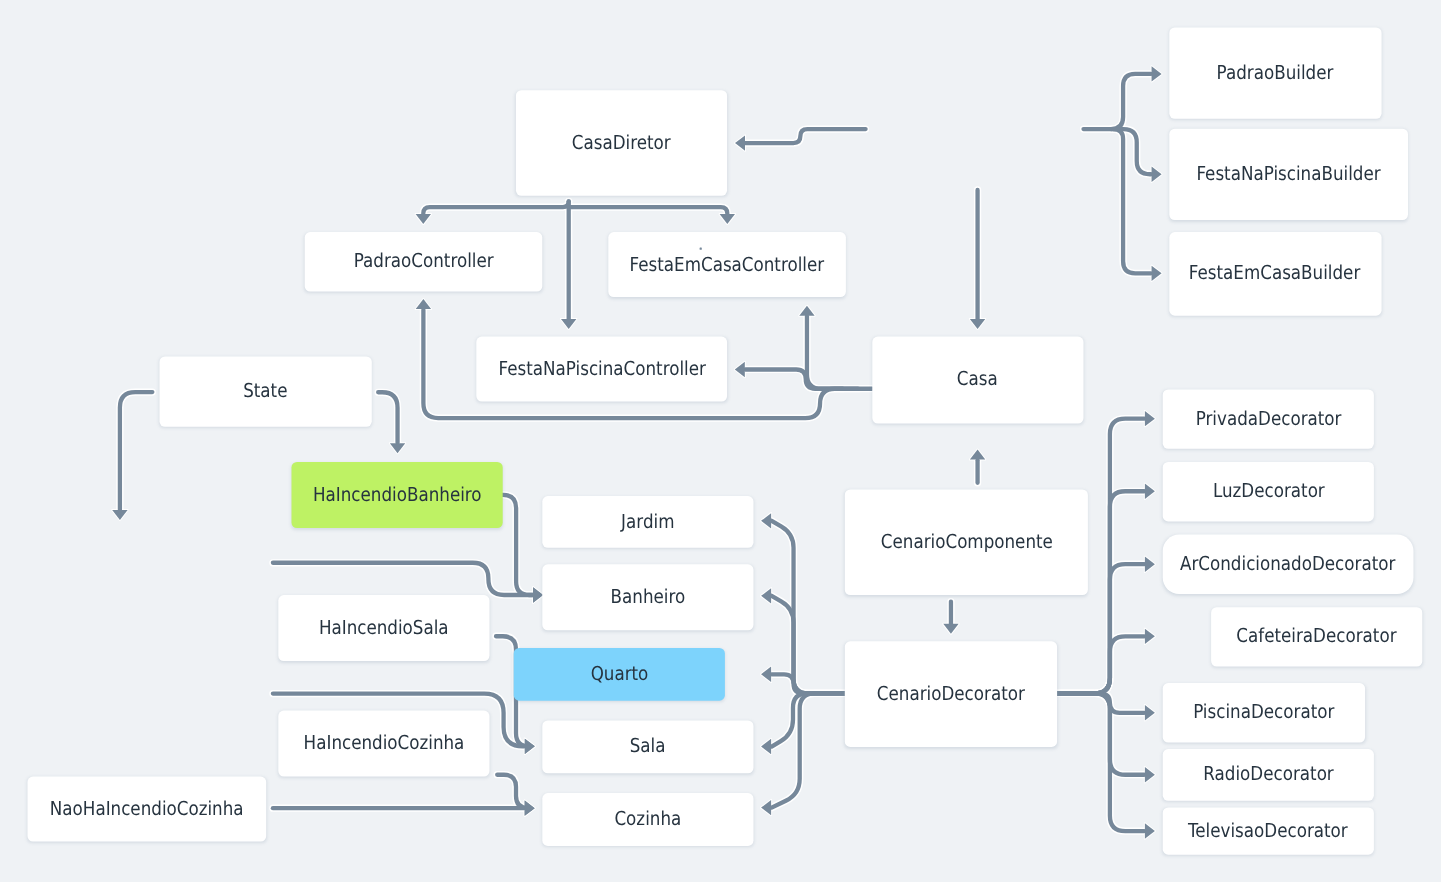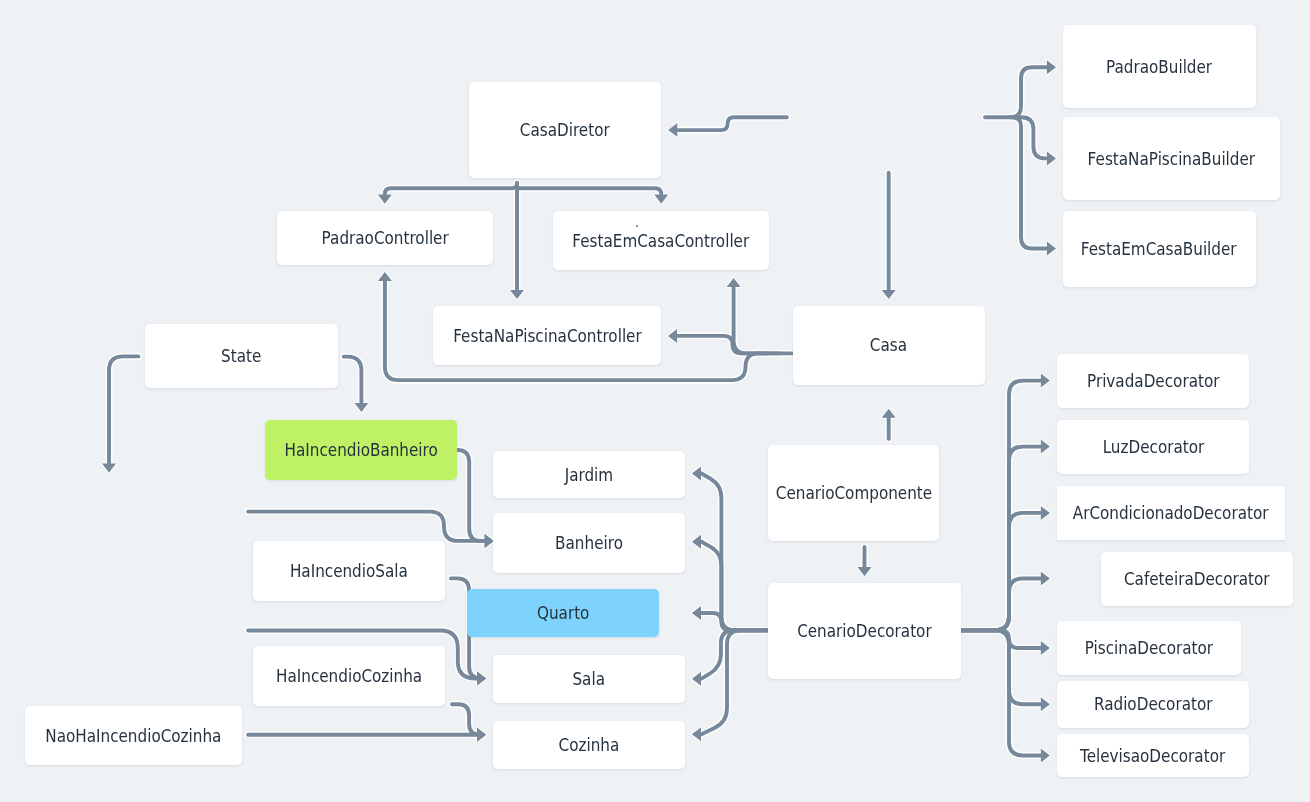--- a/index.html
+++ b/index.html
@@ -351,33 +351,33 @@
       </div>
       <div class="node" style="left: 467px; top: 588.5px; width: 191.5px; height: 48.5px; background: #7dd3fc; border-radius: 5px;">
         <span class="lbl" style="color: rgb(38, 51, 63); font-size: 17.5px; transform: translateY(1px) scaleX(0.869);">Quarto</span>
       </div>
       <div class="node" style="left: 493px; top: 655px; width: 191.5px; height: 48px; background: rgb(255, 255, 255); border-radius: 5px;">
         <span class="lbl" style="color: rgb(38, 51, 63); font-size: 17.5px; transform: translateY(1px) scaleX(0.869);">Sala</span>
       </div>
       <div class="node" style="left: 493px; top: 721px; width: 191.5px; height: 48px; background: rgb(255, 255, 255); border-radius: 5px;">
         <span class="lbl" style="color: rgb(38, 51, 63); font-size: 17.5px; transform: translateY(1px) scaleX(0.869);">Cozinha</span>
       </div>
-      <div class="node" style="left: 768px; top: 444.5px; width: 171px; height: 96px; background: rgb(255, 255, 255); border-radius: 5px;">
+      <div class="node" style="left: 768px; top: 444.5px; width: 221px; height: 96px; background: rgb(255, 255, 255); border-radius: 5px;">
         <span class="lbl" style="color: rgb(38, 51, 63); font-size: 17.5px; transform: translateY(1px) scaleX(0.869);">CenarioComponente</span>
       </div>
       <div class="node" style="left: 768px; top: 583px; width: 193px; height: 95.5px; background: rgb(255, 255, 255); border-radius: 5px;">
         <span class="lbl" style="color: rgb(38, 51, 63); font-size: 17.5px; transform: translateY(1px) scaleX(0.869);">CenarioDecorator</span>
       </div>
       <div class="node" style="left: 1057px; top: 354px; width: 192px; height: 53.5px; background: rgb(255, 255, 255); border-radius: 5px;">
         <span class="lbl" style="color: rgb(38, 51, 63); font-size: 17.5px; transform: translateY(1px) scaleX(0.869);">PrivadaDecorator</span>
       </div>
       <div class="node" style="left: 1057px; top: 420px; width: 192px; height: 53.5px; background: rgb(255, 255, 255); border-radius: 5px;">
         <span class="lbl" style="color: rgb(38, 51, 63); font-size: 17.5px; transform: translateY(1px) scaleX(0.869);">LuzDecorator</span>
       </div>
-      <div class="node" style="left: 1057px; top: 486px; width: 228px; height: 54px; background: rgb(255, 255, 255); border-radius: 1px;">
+      <div class="node" style="left: 1057px; top: 486px; width: 228px; height: 54px; background: rgb(255, 255, 255); border-radius: 15px;">
         <span class="lbl" style="color: rgb(38, 51, 63); font-size: 17.5px; transform: translateY(1px) scaleX(0.869);">ArCondicionadoDecorator</span>
       </div>
       <div class="node" style="left: 1057px; top: 551.5px; width: 192px; height: 54px; background: rgb(255, 255, 255); border-radius: 5px; margin-left: 44px;">
         <span class="lbl" style="color: rgb(38, 51, 63); font-size: 17.5px; transform: translateY(1px) scaleX(0.869);">CafeteiraDecorator</span>
       </div>
       <div class="node" style="left: 1057px; top: 621px; width: 184px; height: 54px; background: rgb(255, 255, 255); border-radius: 5px;">
         <span class="lbl" style="color: rgb(38, 51, 63); font-size: 17.5px; transform: translateY(1px) scaleX(0.869);">PiscinaDecorator</span>
       </div>
       <div class="node" style="left: 1057px; top: 680.8px; width: 192px; height: 46.8px; background: rgb(255, 255, 255); border-radius: 5px;">
         <span class="lbl" style="color: rgb(38, 51, 63); font-size: 17.5px; transform: translateY(1px) scaleX(0.869);">RadioDecorator</span>

